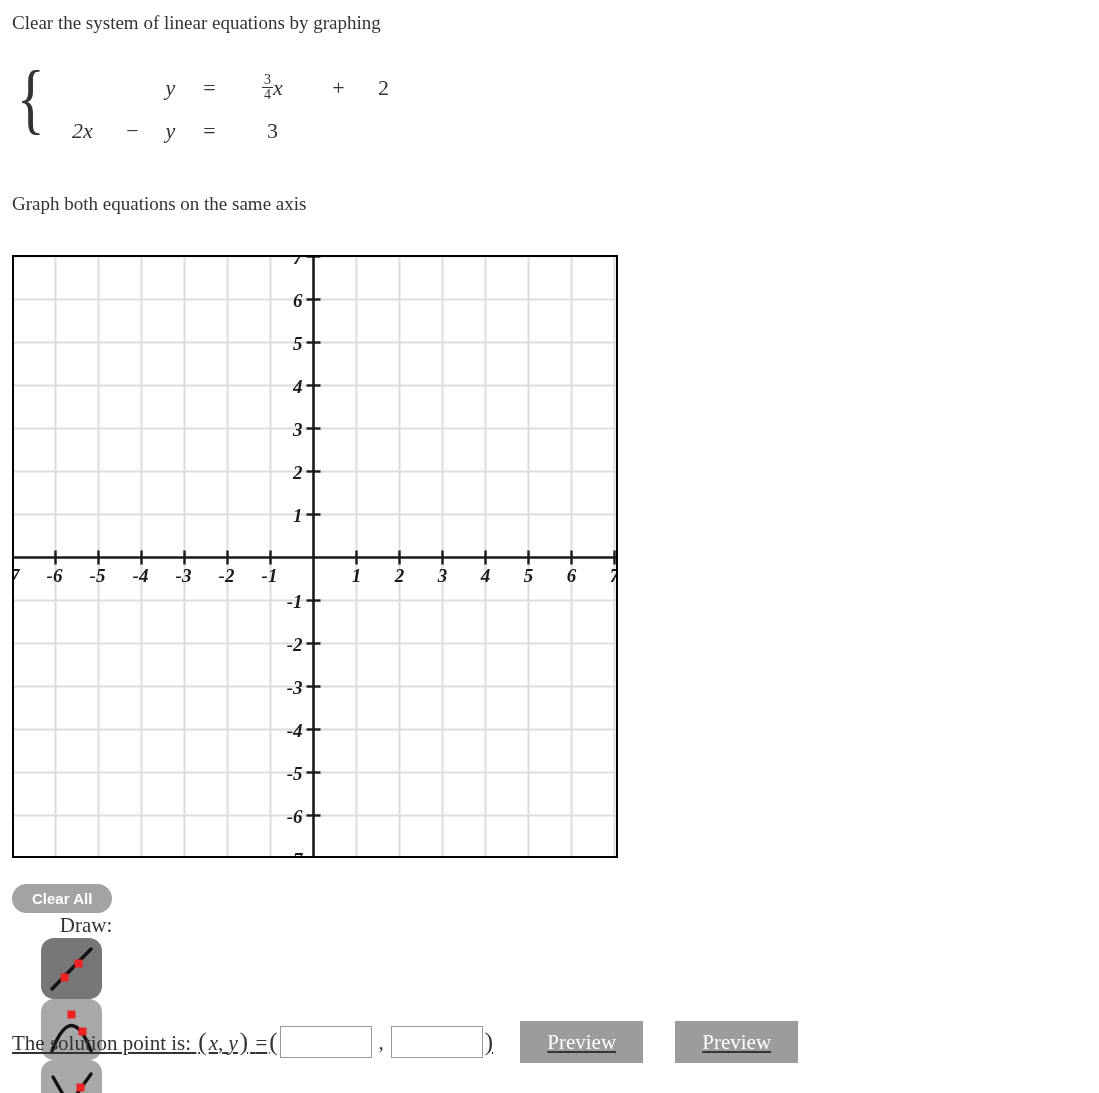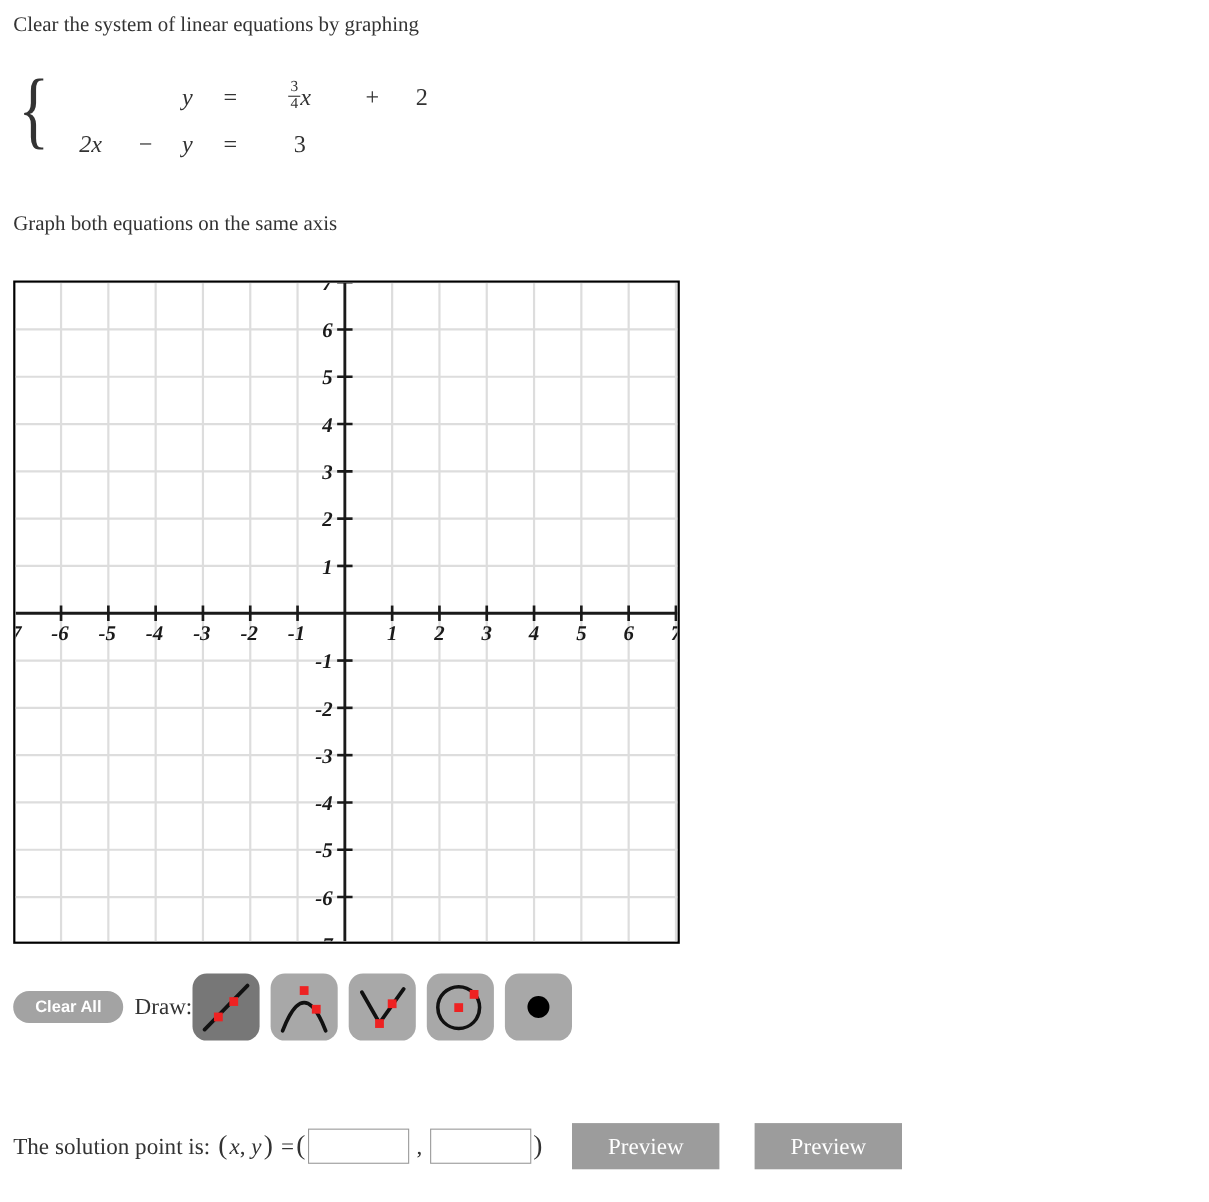--- a/index.html
+++ b/index.html
@@ -94,22 +94,23 @@
     font-size: 19px;
     fill: #1a1a1a;
   }
 
   
   #toolbar {
     position: absolute;
     left: 12px;
     top: 884px;
     display: flex;
-    align-items: center;
+    align-items: flex-end;
     height: 62px;
+    flex-direction: column;
   }
   #clear-all-button {
     background: #a3a3a3;
     color: #ffffff;
     border: none;
     border-radius: 16px;
     font-family: "Liberation Sans", sans-serif;
     font-size: 15px;
     font-weight: 700;
     padding: 7px 20px;
@@ -139,20 +140,21 @@
   .tool-btn svg { display: block; }
 
   
   #answer-row {
     position: absolute;
     left: 12px;
     top: 1018px;
     display: flex;
     align-items: center;
     height: 48px;
+    text-decoration: underline;
   }
   #answer-text {
     font-size: 21px;
     color: #333;
     white-space: nowrap;
   }
   #answer-text .it { font-style: italic; }
   .paren { font-size: 25px; color: #333; padding: 0 2px; }
   .ans-input {
     width: 92px;
@@ -166,21 +168,21 @@
     padding: 2px 5px;
     outline: none;
   }
   .comma { font-size: 21px; color: #333; padding: 0 7px; }
   .preview-btn {
     background: #9c9c9c;
     color: #ffffff;
     border: none;
     font-family: "Liberation Serif", serif;
     font-size: 21px;
-    width: 134px;
+    width: 123px;
     height: 42px;
     cursor: pointer;
     padding: 0;
   }
   #preview-button-1 { margin-left: 25px; }
   #preview-button-2 { margin-left: 32px; }
 </style>
 </head>
 <body>
 

